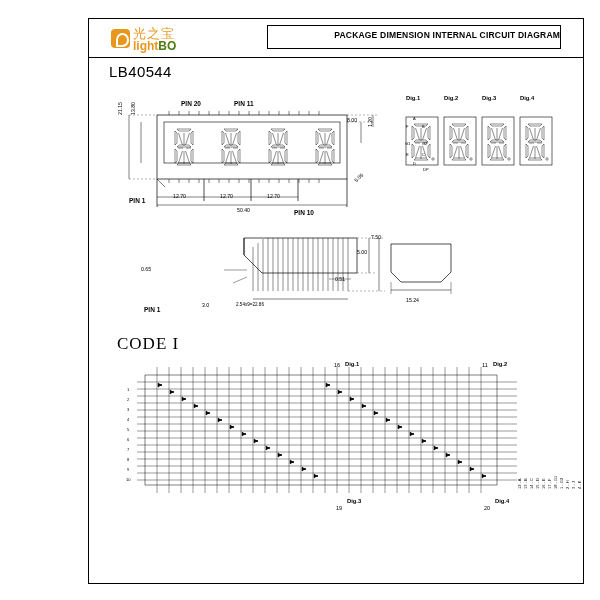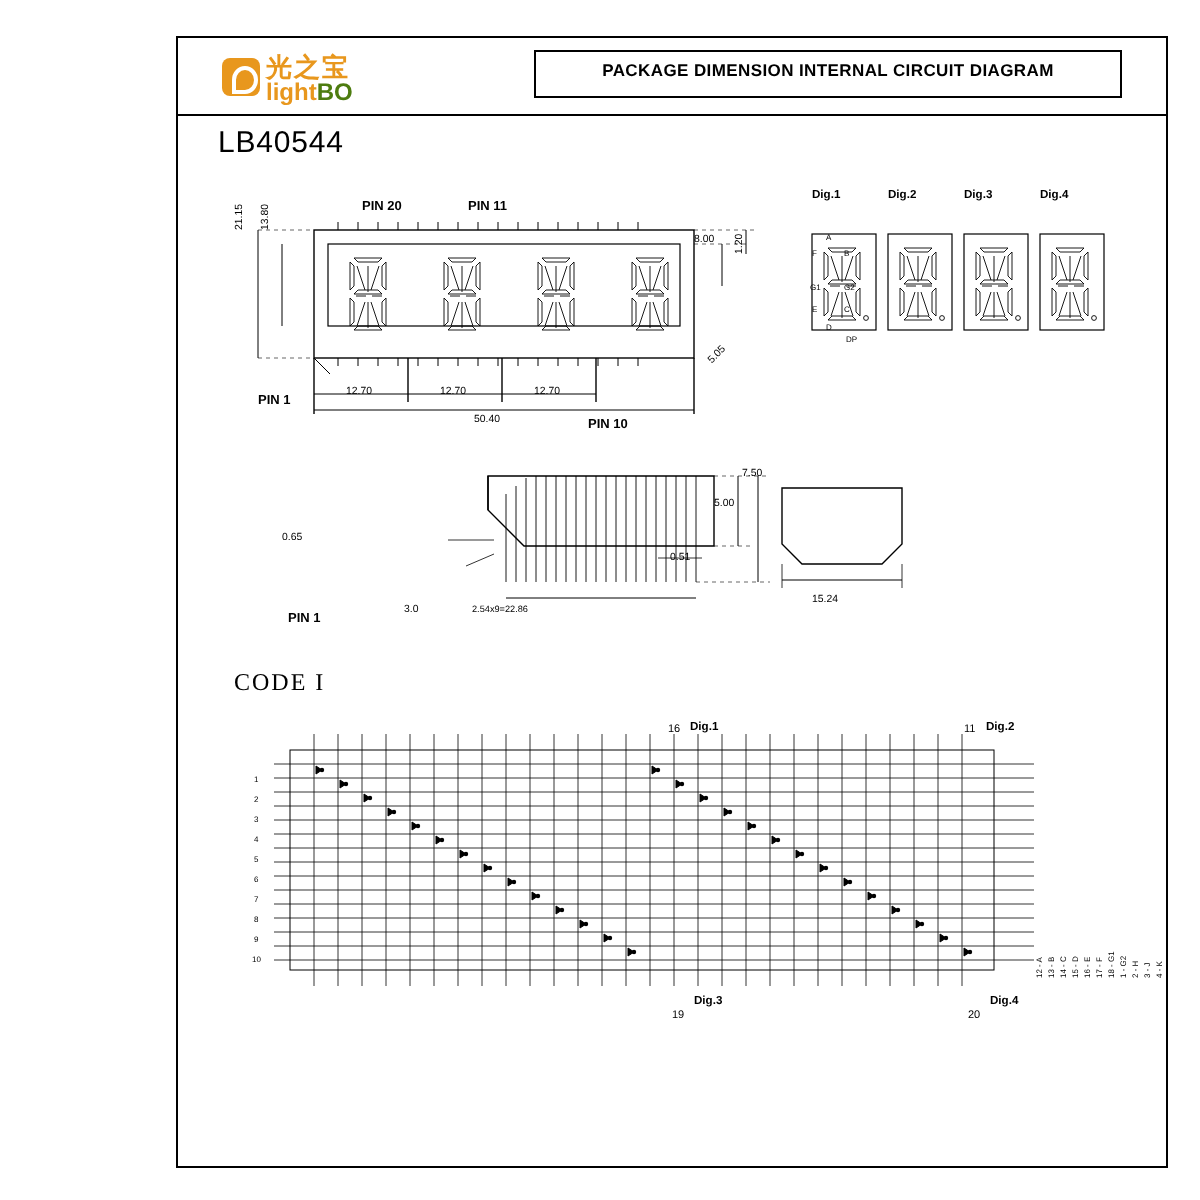--- a/index.html
+++ b/index.html
@@ -27,43 +27,43 @@
   .logo-badge{
     position:absolute;left:0;top:4px;width:19px;height:19px;border-radius:4px;
     background:#e8971d;
   }
   .logo-badge:after{
     content:"";position:absolute;left:5px;top:4px;width:9px;height:10px;
     border:2px solid #fff;border-radius:50% 50% 50% 0;
   }
   .logo-cn{
     position:absolute;left:22px;top:0px;font-size:13px;color:#e8971d;
-    font-family:"DejaVu Sans", sans-serif;font-weight:bold;letter-spacing:1px;
+    font-family:"DejaVu Sans", sans-serif;font-weight:normal;letter-spacing:1px;
   }
   .logo-en{
     position:absolute;left:22px;top:14px;font-size:12px;color:#e8971d;
     font-weight:bold;letter-spacing:0px;
   }
   .logo-en .b{color:#4d7c0f;}
   .title-box{
     position:absolute;left:178px;top:6px;width:292px;height:22px;
     border:1px solid #000;
   }
   .title-text{
-    position:absolute;left:0;top:4px;width:292px;text-align:center;
+    position:absolute;left:0;top:4px;width:292px;text-align:right;
     font-size:8.5px;font-weight:bold;letter-spacing:0.2px;
   }
   .partno{
     position:absolute;left:20px;top:44px;font-size:15px;font-weight:normal;
     letter-spacing:0.4px;
   }
   .lbl{position:absolute;font-size:5.2px;color:#000;white-space:nowrap;}
   .lbl-b{position:absolute;font-size:6.5px;font-weight:bold;white-space:nowrap;}
   .code-lbl{
-    position:absolute;left:28px;top:315px;font-size:12px;
+    position:absolute;left:28px;top:315px;font-size:17px;
     font-family:"Liberation Serif", serif;letter-spacing:1px;
   }
   svg{display:block;}
 </style>
 </head>
 <body>
 
 <div class="sheet">
 
   <div class="outer-frame">

